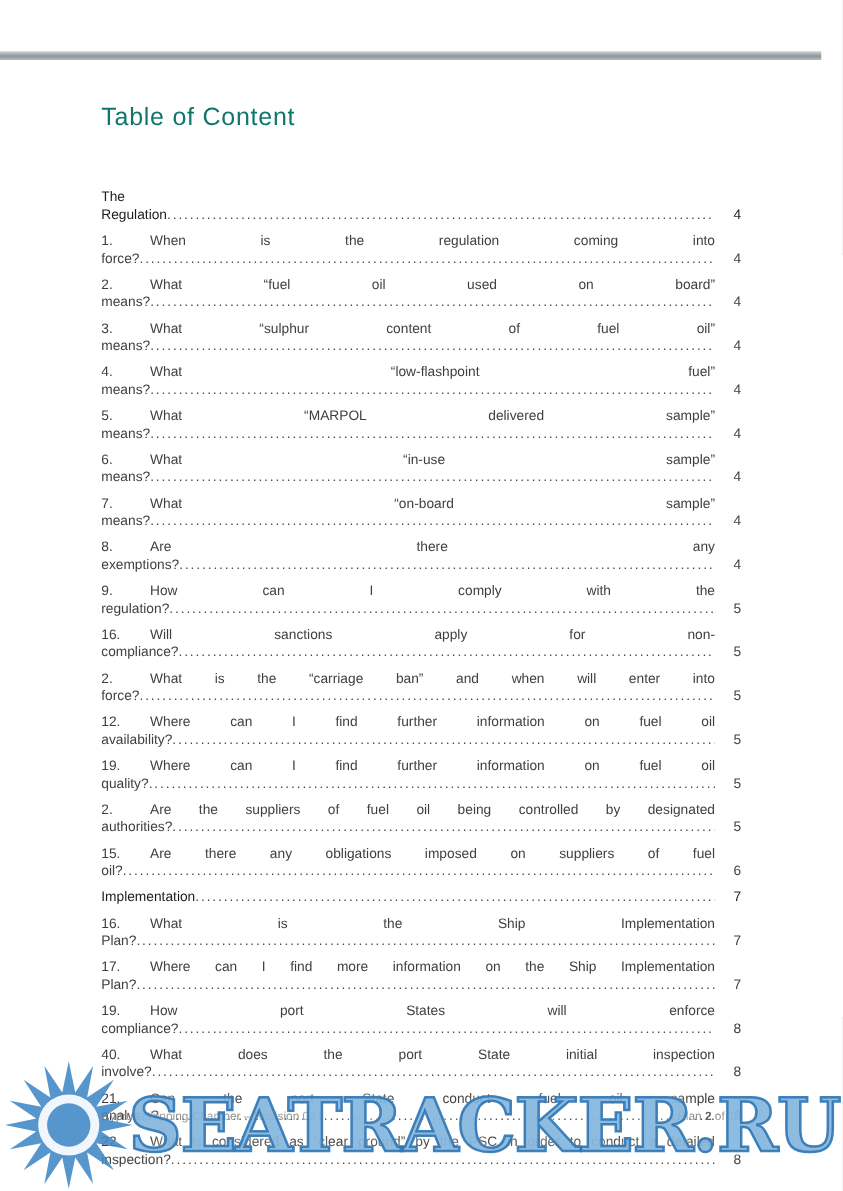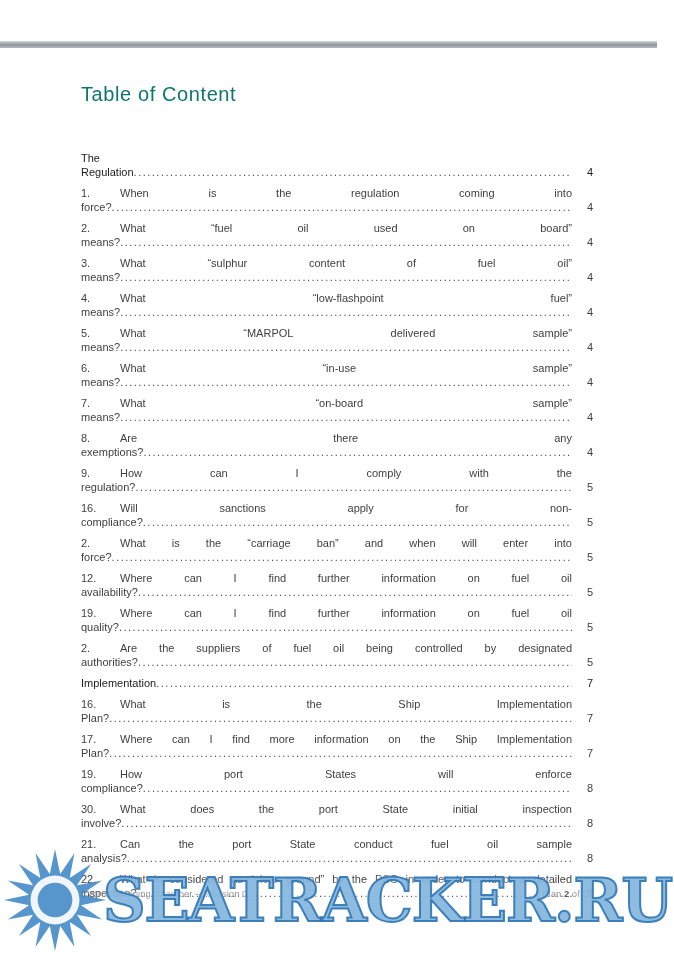--- a/index.html
+++ b/index.html
@@ -184,38 +184,42 @@
         <div class="toc-page">5</div>
       </div>
       <div class="toc-item">
         <div class="toc-body"><span class="toc-num">19.</span><span class="toc-label">Where can I find further information on fuel oil quality?</span><span class="toc-leader"></span></div>
         <div class="toc-page">5</div>
       </div>
       <div class="toc-item">
         <div class="toc-body"><span class="toc-num">2.</span><span class="toc-label">Are the suppliers of fuel oil being controlled by designated authorities?</span><span class="toc-leader"></span></div>
         <div class="toc-page">5</div>
       </div>
+      <div class="toc-item">
+        <div class="toc-body"><span class="toc-num">15.</span><span class="toc-label">Are there any obligations imposed on suppliers of fuel oil?</span><span class="toc-leader"></span></div>
+        <div class="toc-page">6</div>
+      </div>
       <div class="toc-item bold">
         <div class="toc-body"><span class="toc-label">Implementation</span><span class="toc-leader"></span></div>
         <div class="toc-page">7</div>
       </div>
       <div class="toc-item">
         <div class="toc-body"><span class="toc-num">16.</span><span class="toc-label">What is the Ship Implementation Plan?</span><span class="toc-leader"></span></div>
         <div class="toc-page">7</div>
       </div>
       <div class="toc-item">
         <div class="toc-body"><span class="toc-num">17.</span><span class="toc-label">Where can I find more information on the Ship Implementation Plan?</span><span class="toc-leader"></span></div>
         <div class="toc-page">7</div>
       </div>
       <div class="toc-item">
         <div class="toc-body"><span class="toc-num">19.</span><span class="toc-label">How port States will enforce compliance?</span><span class="toc-leader"></span></div>
         <div class="toc-page">8</div>
       </div>
       <div class="toc-item">
-        <div class="toc-body"><span class="toc-num">30.</span><span class="toc-label">What does the port State initial inspection involve?</span><span class="toc-leader"></span></div>
+        <div class="toc-body"><span class="toc-num">40.</span><span class="toc-label">What does the port State initial inspection involve?</span><span class="toc-leader"></span></div>
         <div class="toc-page">8</div>
       </div>
       <div class="toc-item">
         <div class="toc-body"><span class="toc-num">21.</span><span class="toc-label">Can the port State conduct fuel oil sample analysis?</span><span class="toc-leader"></span></div>
         <div class="toc-page">8</div>
       </div>
       <div class="toc-item">
         <div class="toc-body"><span class="toc-num">22.</span><span class="toc-label">What is considered as “clear ground” by the PSC in order to conduct a detailed inspection?</span><span class="toc-leader"></span></div>
         <div class="toc-page">8</div>
       </div>

